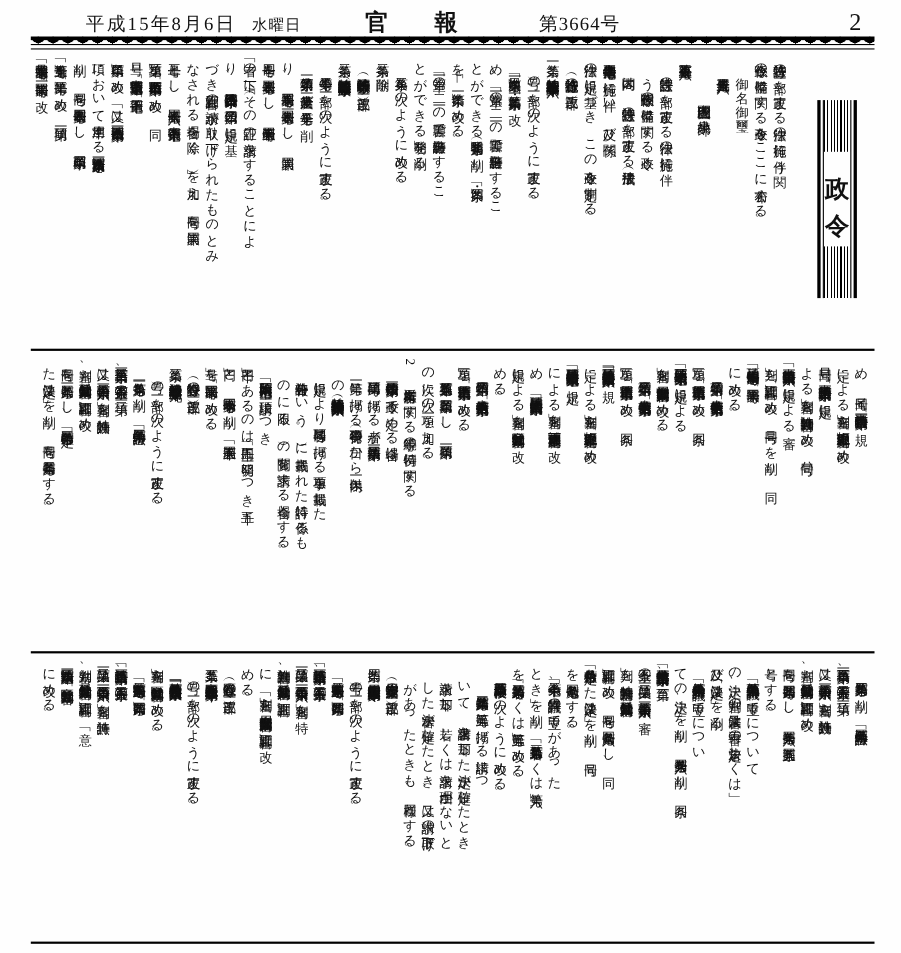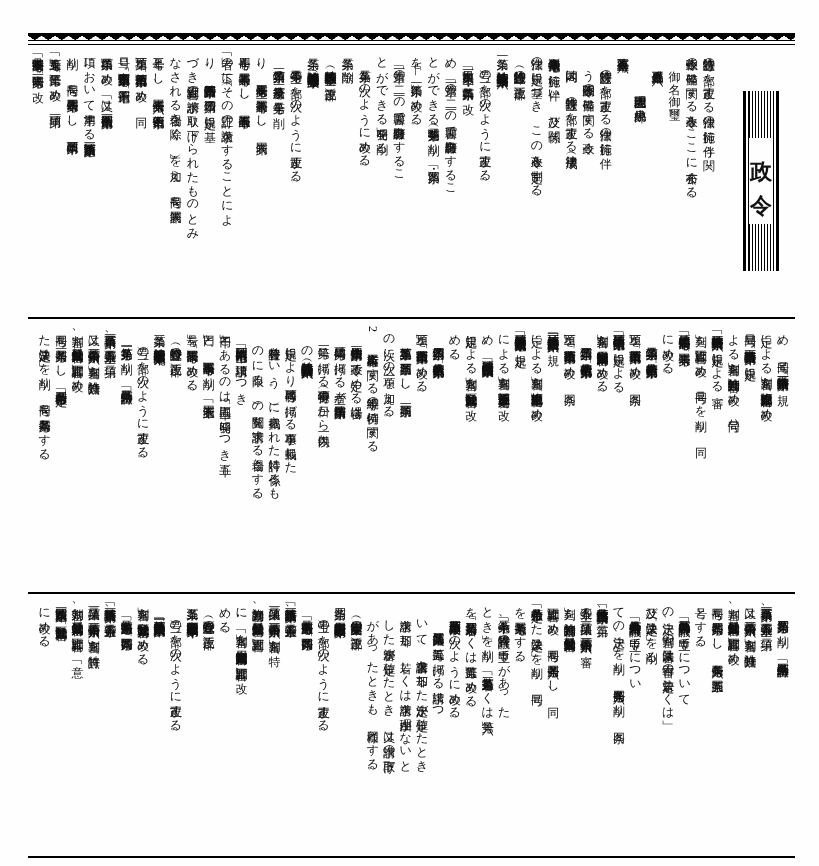--- a/index.html
+++ b/index.html
@@ -54,20 +54,27 @@
     background:repeating-linear-gradient(to right,#000 0 1px,#fff 1px 3px);}
   .sb-mid{flex:1;display:flex;justify-content:center;overflow:hidden;}
   .sb-label{writing-mode:vertical-rl;text-orientation:upright;
     font-size:22px;font-weight:bold;letter-spacing:32px;padding-top:6px;}
 </style>
 </head>
 <body>
 
 <div class="page">
 
+  <div class="hdr">
+    <span class="h-date">平成15年8月6日</span>
+    <span class="h-wd">水曜日</span>
+    <span class="h-title">官　　報</span>
+    <span class="h-issue">第3664号</span>
+    <span class="h-page">2</span>
+  </div>
 
   <div class="saw"></div>
   <div class="sline s1"></div>
   <div class="sline s2"></div>
 
   <div class="band-area b1">
     <div class="cols">
 
     <div class="col">特許法等の一部を改正する法律の施行に伴う関</div>
         <div class="col">係政令の整備に関する政令をここに公布する。</div>

